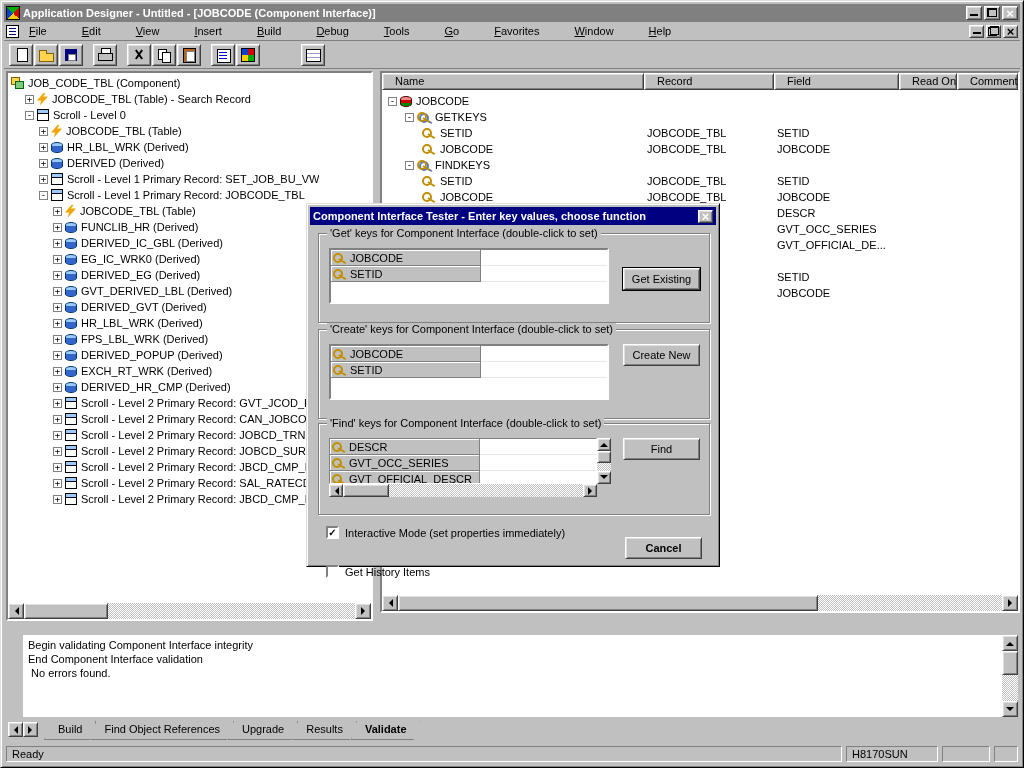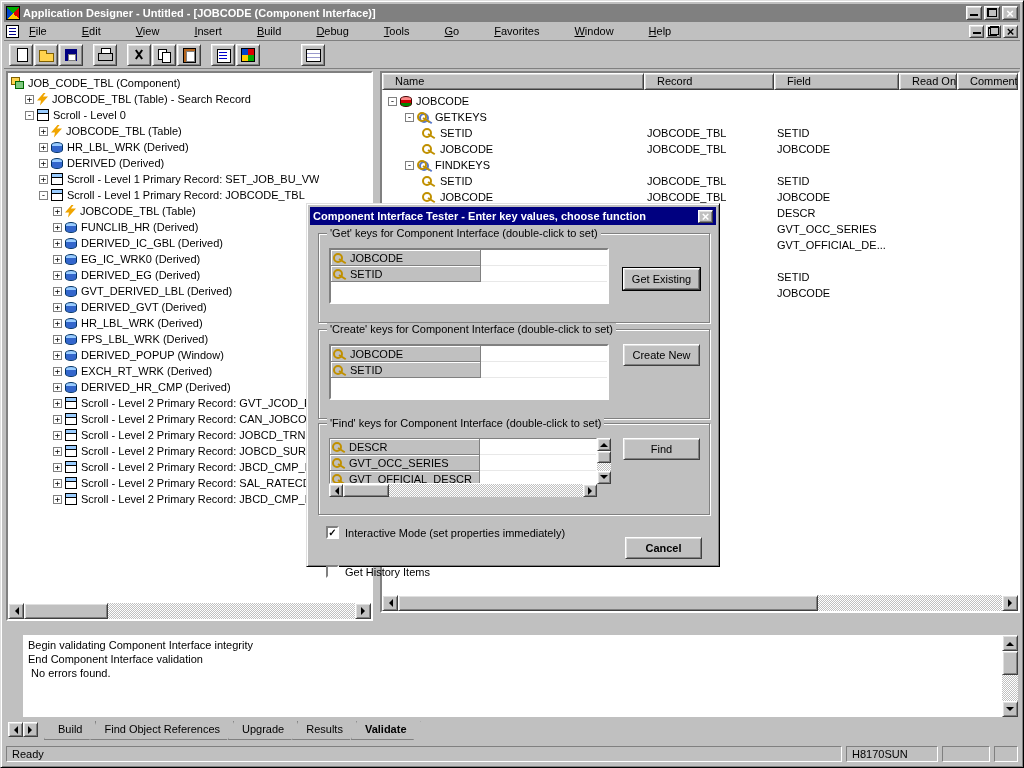--- a/index.html
+++ b/index.html
@@ -376,21 +376,21 @@
 
         <div class="trow" style="--lvl: 3;">
           <span class="expand">+</span>
           <span class="ticon t-derived"></span>
           <span class="tlabel">FPS_LBL_WRK (Derived)</span>
         </div>
 
         <div class="trow" style="--lvl: 3;">
           <span class="expand">+</span>
           <span class="ticon t-derived"></span>
-          <span class="tlabel">DERIVED_POPUP (Window)</span>
+          <span class="tlabel">DERIVED_POPUP (Derived)</span>
         </div>
 
         <div class="trow" style="--lvl: 3;">
           <span class="expand">+</span>
           <span class="ticon t-derived"></span>
           <span class="tlabel">EXCH_RT_WRK (Derived)</span>
         </div>
 
         <div class="trow" style="--lvl: 3;">
           <span class="expand">+</span>

